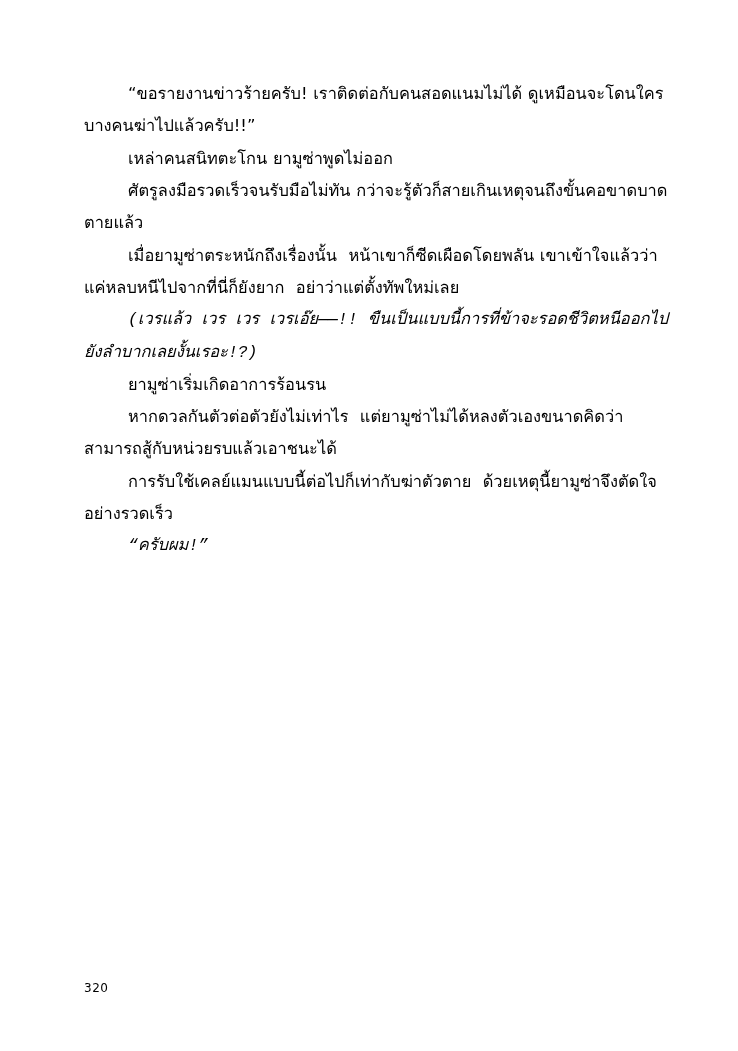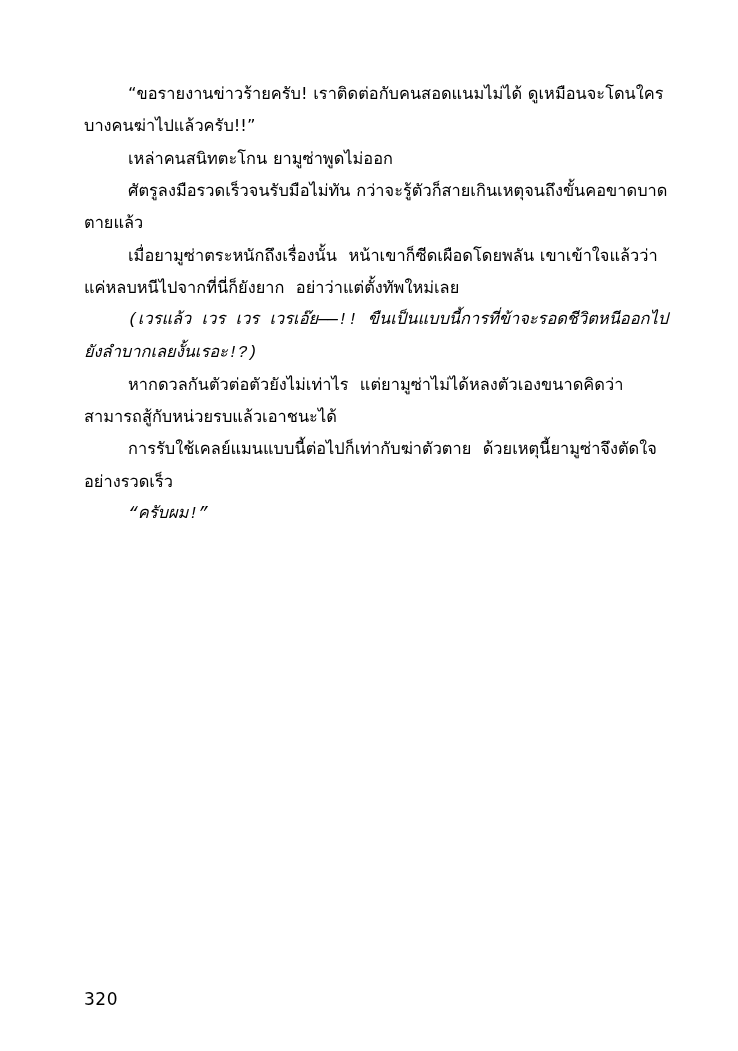--- a/index.html
+++ b/index.html
@@ -32,33 +32,34 @@
     text-indent: 44px;
     white-space: pre-wrap;
   }
   .para.italic {
     font-style: italic;
     font-family: Liberation Mono, monospace;
   }
   .page-number {
     position: absolute;
     left: 84px;
-    bottom: 42px;
-    font-size: 17px;
+    bottom: 56px;
+    font-size: 12px;
     letter-spacing: 0.5px;
   }
 </style>
 </head>
 <body>
 
 <div class="page">
   <div class="body-text">
     <p class="para">“ขอรายงานข่าวร้ายครับ! เราติดต่อกับคนสอดแนมไม่ได้ ดูเหมือนจะโดนใครบางคนฆ่าไปแล้วครับ!!”</p>
     <p class="para">เหล่าคนสนิทตะโกน ยามูซ่าพูดไม่ออก</p>
     <p class="para">ศัตรูลงมือรวดเร็วจนรับมือไม่ทัน กว่าจะรู้ตัวก็สายเกินเหตุจนถึงขั้นคอขาดบาดตายแล้ว</p>
     <p class="para">เมื่อยามูซ่าตระหนักถึงเรื่องนั้น  หน้าเขาก็ซีดเผือดโดยพลัน เขาเข้าใจแล้วว่าแค่หลบหนีไปจากที่นี่ก็ยังยาก  อย่าว่าแต่ตั้งทัพใหม่เลย</p>
     <p class="para italic">(เวรแล้ว เวร เวร เวรเอ๊ย——!! ขืนเป็นแบบนี้การที่ข้าจะรอดชีวิตหนีออกไปยังลำบากเลยงั้นเรอะ!?)</p>
+    <p class="para">ยามูซ่าเริ่มเกิดอาการร้อนรน</p>
     <p class="para">หากดวลกันตัวต่อตัวยังไม่เท่าไร  แต่ยามูซ่าไม่ได้หลงตัวเองขนาดคิดว่าสามารถสู้กับหน่วยรบแล้วเอาชนะได้</p>
     <p class="para">การรับใช้เคลย์แมนแบบนี้ต่อไปก็เท่ากับฆ่าตัวตาย  ด้วยเหตุนี้ยามูซ่าจึงตัดใจอย่างรวดเร็ว</p>
     <p class="para italic">“ครับผม!”</p>
   </div>
   <div class="page-number">320</div>
 </div>
 
 </body></html>

